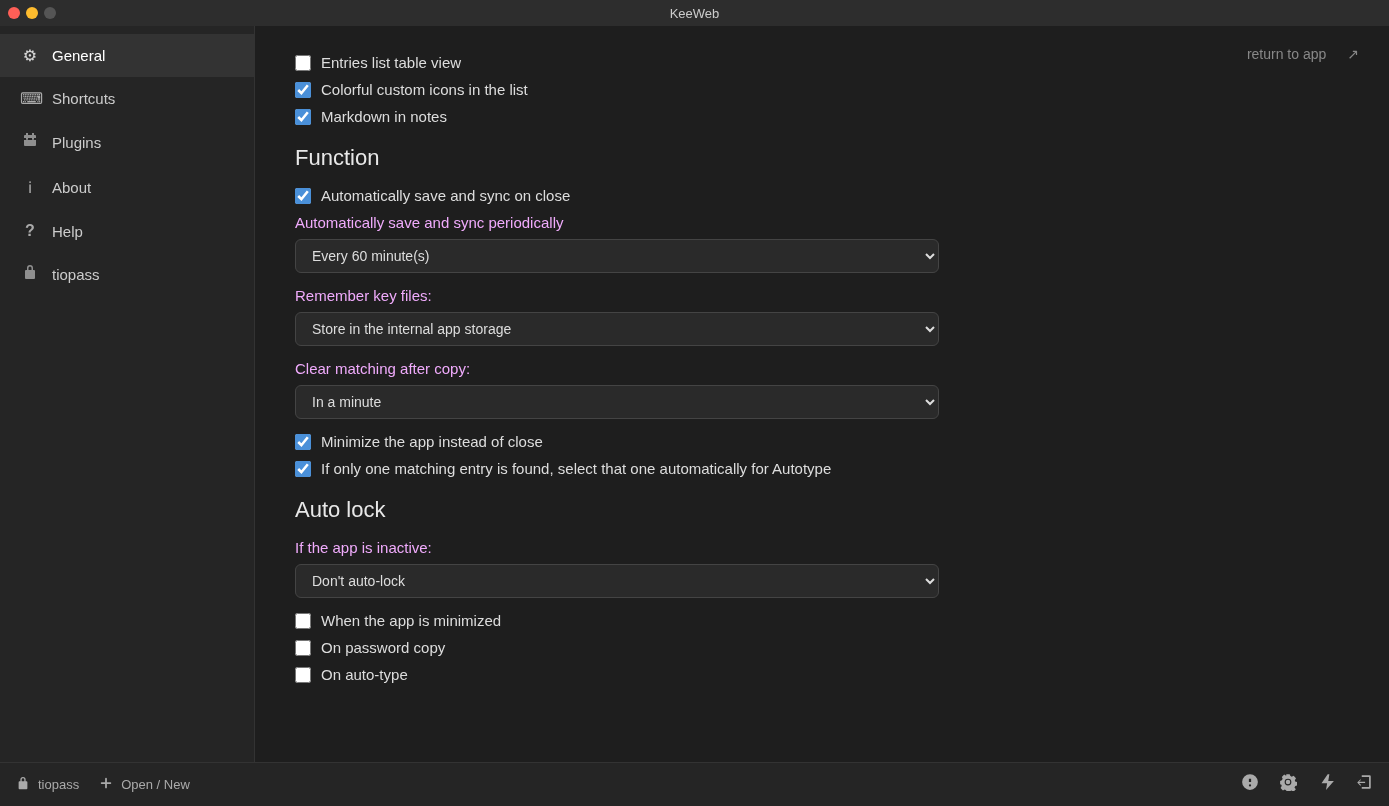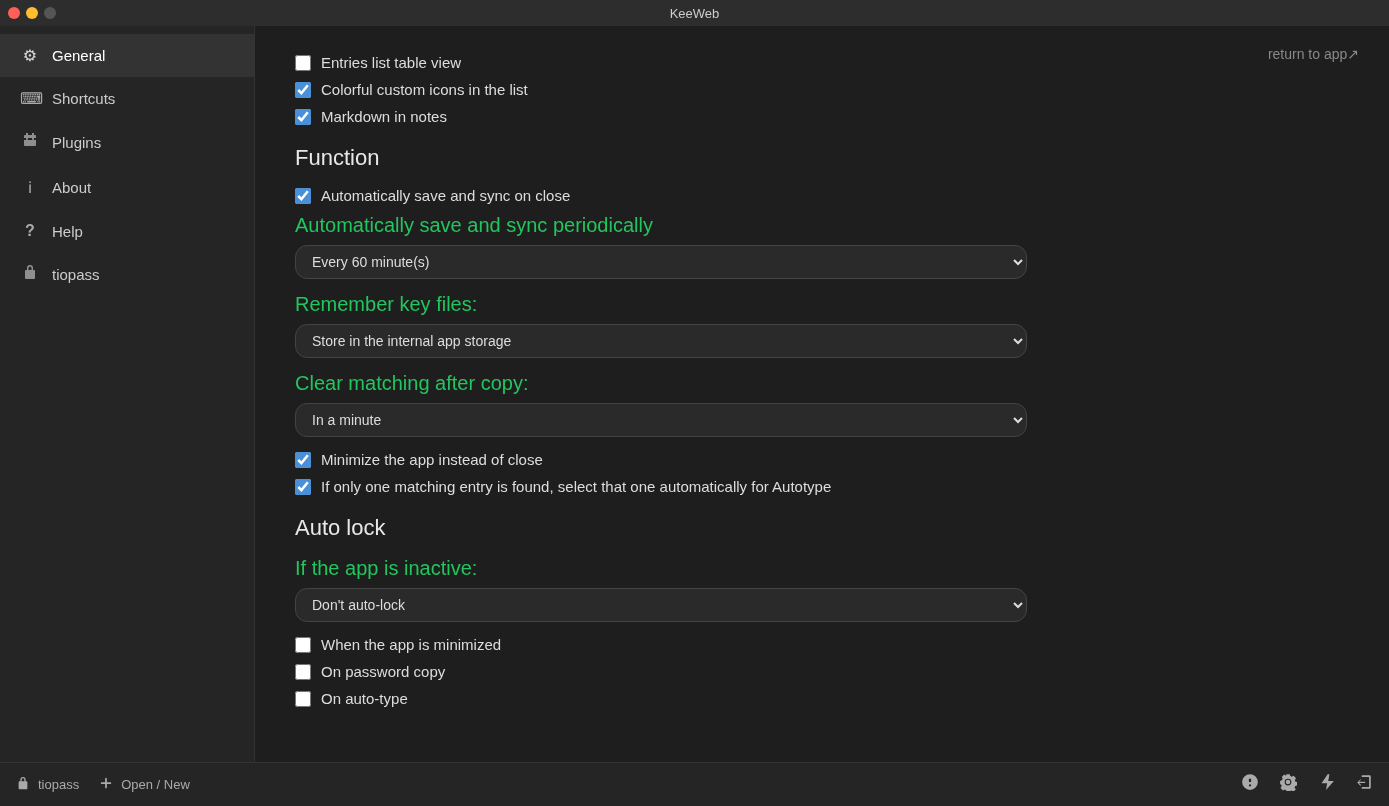--- a/index.html
+++ b/index.html
@@ -98,21 +98,21 @@
     
     .return-to-app {
       position: absolute;
       top: 20px;
       right: 30px;
       color: #888;
       font-size: 14px;
       cursor: pointer;
       display: flex;
       align-items: flex-end;
-      gap: 0;
+      gap: 21px;
     }
 
     
     .checkbox-row {
       display: flex;
       align-items: center;
       gap: 10px;
       margin-bottom: 10px;
       font-size: 15px;
       color: #ddd;
@@ -127,35 +127,35 @@
     
     .section-heading {
       font-size: 22px;
       font-weight: 400;
       color: #e8e8e8;
       margin: 20px 0 16px 0;
     }
 
     
     .field-label {
-      font-size: 20px;
-      color: #22c55e;
+      font-size: 15px;
+      color: #f0abfc;
       margin-bottom: 8px;
       margin-top: 10px;
     }
     .select-wrapper {
       margin-bottom: 14px;
     }
     select {
-      width: 732px;
+      width: 644px;
       padding: 7px 12px;
       background: #2a2a2a;
       color: #ddd;
       border: 1px solid #444;
-      border-radius: 12px;
+      border-radius: 6px;
       font-size: 14px;
       cursor: pointer;
       appearance: auto;
     }
 
     
     .bottom-bar {
       height: 44px;
       background: #252525;
       border-top: 1px solid #333;

